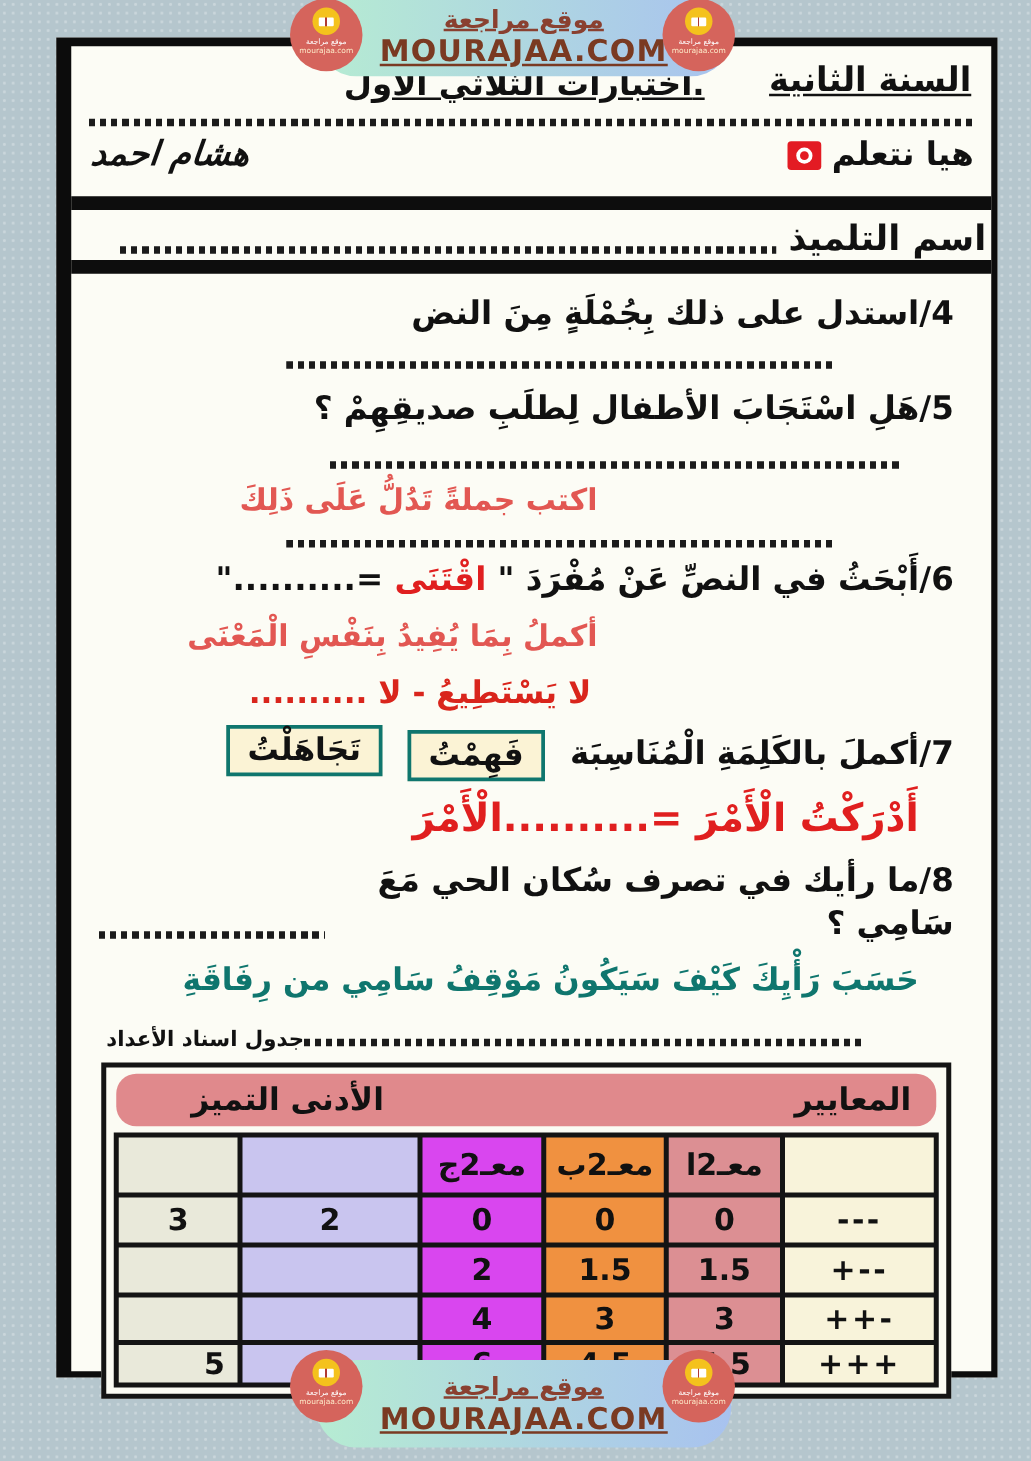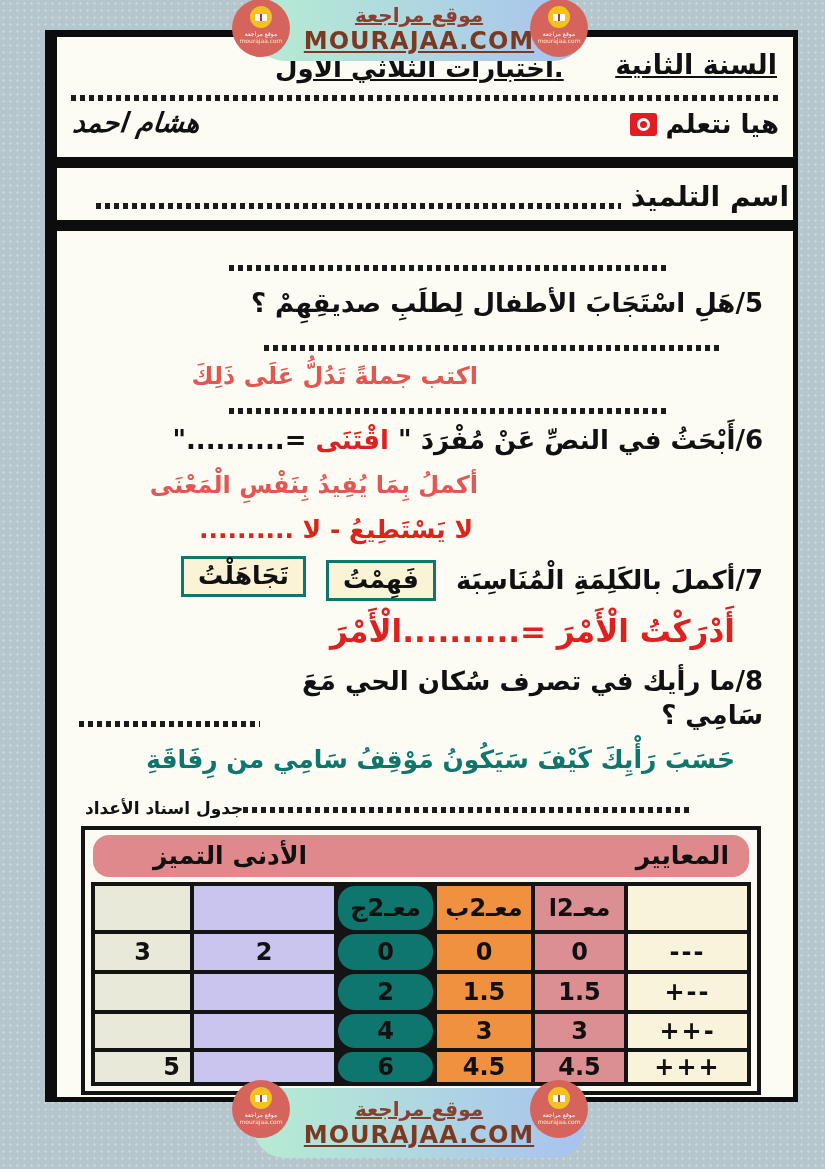--- a/index.html
+++ b/index.html
@@ -30,21 +30,21 @@
   .hdr-dots { margin:2px 14px 0 14px; height:6px;
     background-image:repeating-linear-gradient(90deg,#1b1b1b 0 5px,transparent 5px 9px); }
   .motto { position:absolute; right:14px; top:8px; font-size:26px; font-weight:bold; display:flex; direction:rtl; align-items:center; gap:8px; }
   .flag { display:inline-block; width:27px; height:23px; background:#e31b23; border-radius:3px; position:relative; }
   .flag::before { content:""; position:absolute; left:7px; top:5px; width:13px; height:13px; background:#fff; border-radius:50%; }
   .flag::after { content:""; position:absolute; left:10px; top:8px; width:7px; height:7px; background:#e31b23; border-radius:50%; }
   .subject { position:absolute; left:255px; top:8px; font-size:27px; font-weight:bold; text-decoration:underline; }
   .signature { position:absolute; left:16px; top:6px; font-family:"DejaVu Serif", serif; font-style:italic; font-weight:bold; font-size:27px; transform:skewX(-6deg); }
 
   
-  .name-row { height:52px; display:flex; direction:rtl; align-items:center; padding:4px 4px 0 0; }
+  .name-row { height:40px; display:flex; direction:rtl; align-items:center; padding:4px 4px 0 0; }
   .name-label { font-size:28px; font-weight:bold; margin-left:10px; white-space:nowrap; }
   .name-dots { width:525px; height:6px; margin-top:20px;
     background-image:repeating-linear-gradient(90deg,#1b1b1b 0 5px,transparent 5px 9px); }
 
   
   .questions { direction:rtl; padding:14px 30px 0 22px; font-weight:bold; }
   .q { font-size:26px; line-height:1.3; }
   .dots { height:6px; background-image:repeating-linear-gradient(90deg,#1b1b1b 0 5px,transparent 5px 9px); }
   .dots-1 { margin:20px 95px 0 150px; }
   .dots-2 { margin:24px 40px 0 185px; }
@@ -78,21 +78,21 @@
     display:flex; direction:rtl; align-items:center; justify-content:space-between;
     padding:0 20px 0 60px; font-size:25px; font-weight:bold; }
   .grid { direction:rtl; display:grid; grid-template-columns:119px 89px 94px 95px 140px 1fr;
     gap:4px; background:#141414; padding:4px; }
   .cell { display:flex; align-items:center; justify-content:center;
     font-weight:bold; font-size:24px; line-height:1; }
   .h-row .cell { height:44px; }
   .r1 .cell { height:36px; } .r2 .cell { height:36px; }
   .r3 .cell { height:34px; } .r4 .cell { height:30px; }
   .c-sym { background:#f8f3da; letter-spacing:2px; }
-  .c-a { background:#dc8f93; } .c-b { background:#f09140;text-align:center; } .c-c { background:#0f766e;border-radius:17px; }
+  .c-a { background:#dc8f93; } .c-b { background:#f09140;text-align:center; } .c-c { background:#d946ef; }
   .c-p { background:#c9c5ef; } .c-l { background:#e9e9da; }
   .cell.right5 { justify-content:flex-start; padding-right:10px; }
 
   
   .banner { position:absolute; width:360px; height:64px; left:230px; }
   .banner-top { top:-3px; }
   .banner-bottom { top:1080px; height:80px; }
   .pill { position:absolute; left:23px; right:5px; top:0; bottom:0; border-radius:32px;
     background:linear-gradient(90deg,#b6ecd2,#a8c2ef);
     display:flex; flex-direction:column; align-items:center; justify-content:center; }
@@ -130,20 +130,21 @@
   <div class="hbar"></div>
 
   <div class="name-row">
     <span class="name-label">اسم التلميذ</span>
     <span class="name-dots"></span>
   </div>
   <div class="hbar"></div>
 
   <div class="questions">
 
+    <div class="q q4">4/استدل على ذلك بِجُمْلَةٍ مِنَ النض</div>
     <div class="dots dots-1"></div>
 
     <div class="q q5">5/هَلِ اسْتَجَابَ الأطفال لِطلَبِ صديقِهِمْ ؟</div>
     <div class="dots dots-2"></div>
     <div class="hint hint-1">اكتب جملةً تَدُلُّ عَلَى ذَلِكَ</div>
     <div class="dots dots-3"></div>
 
     <div class="q q6">
       <span>6/أَبْحَثُ في النصِّ عَنْ مُفْرَدَ " </span><span class="kw">اقْتَنَى</span><span> =.........."</span>
     </div>

